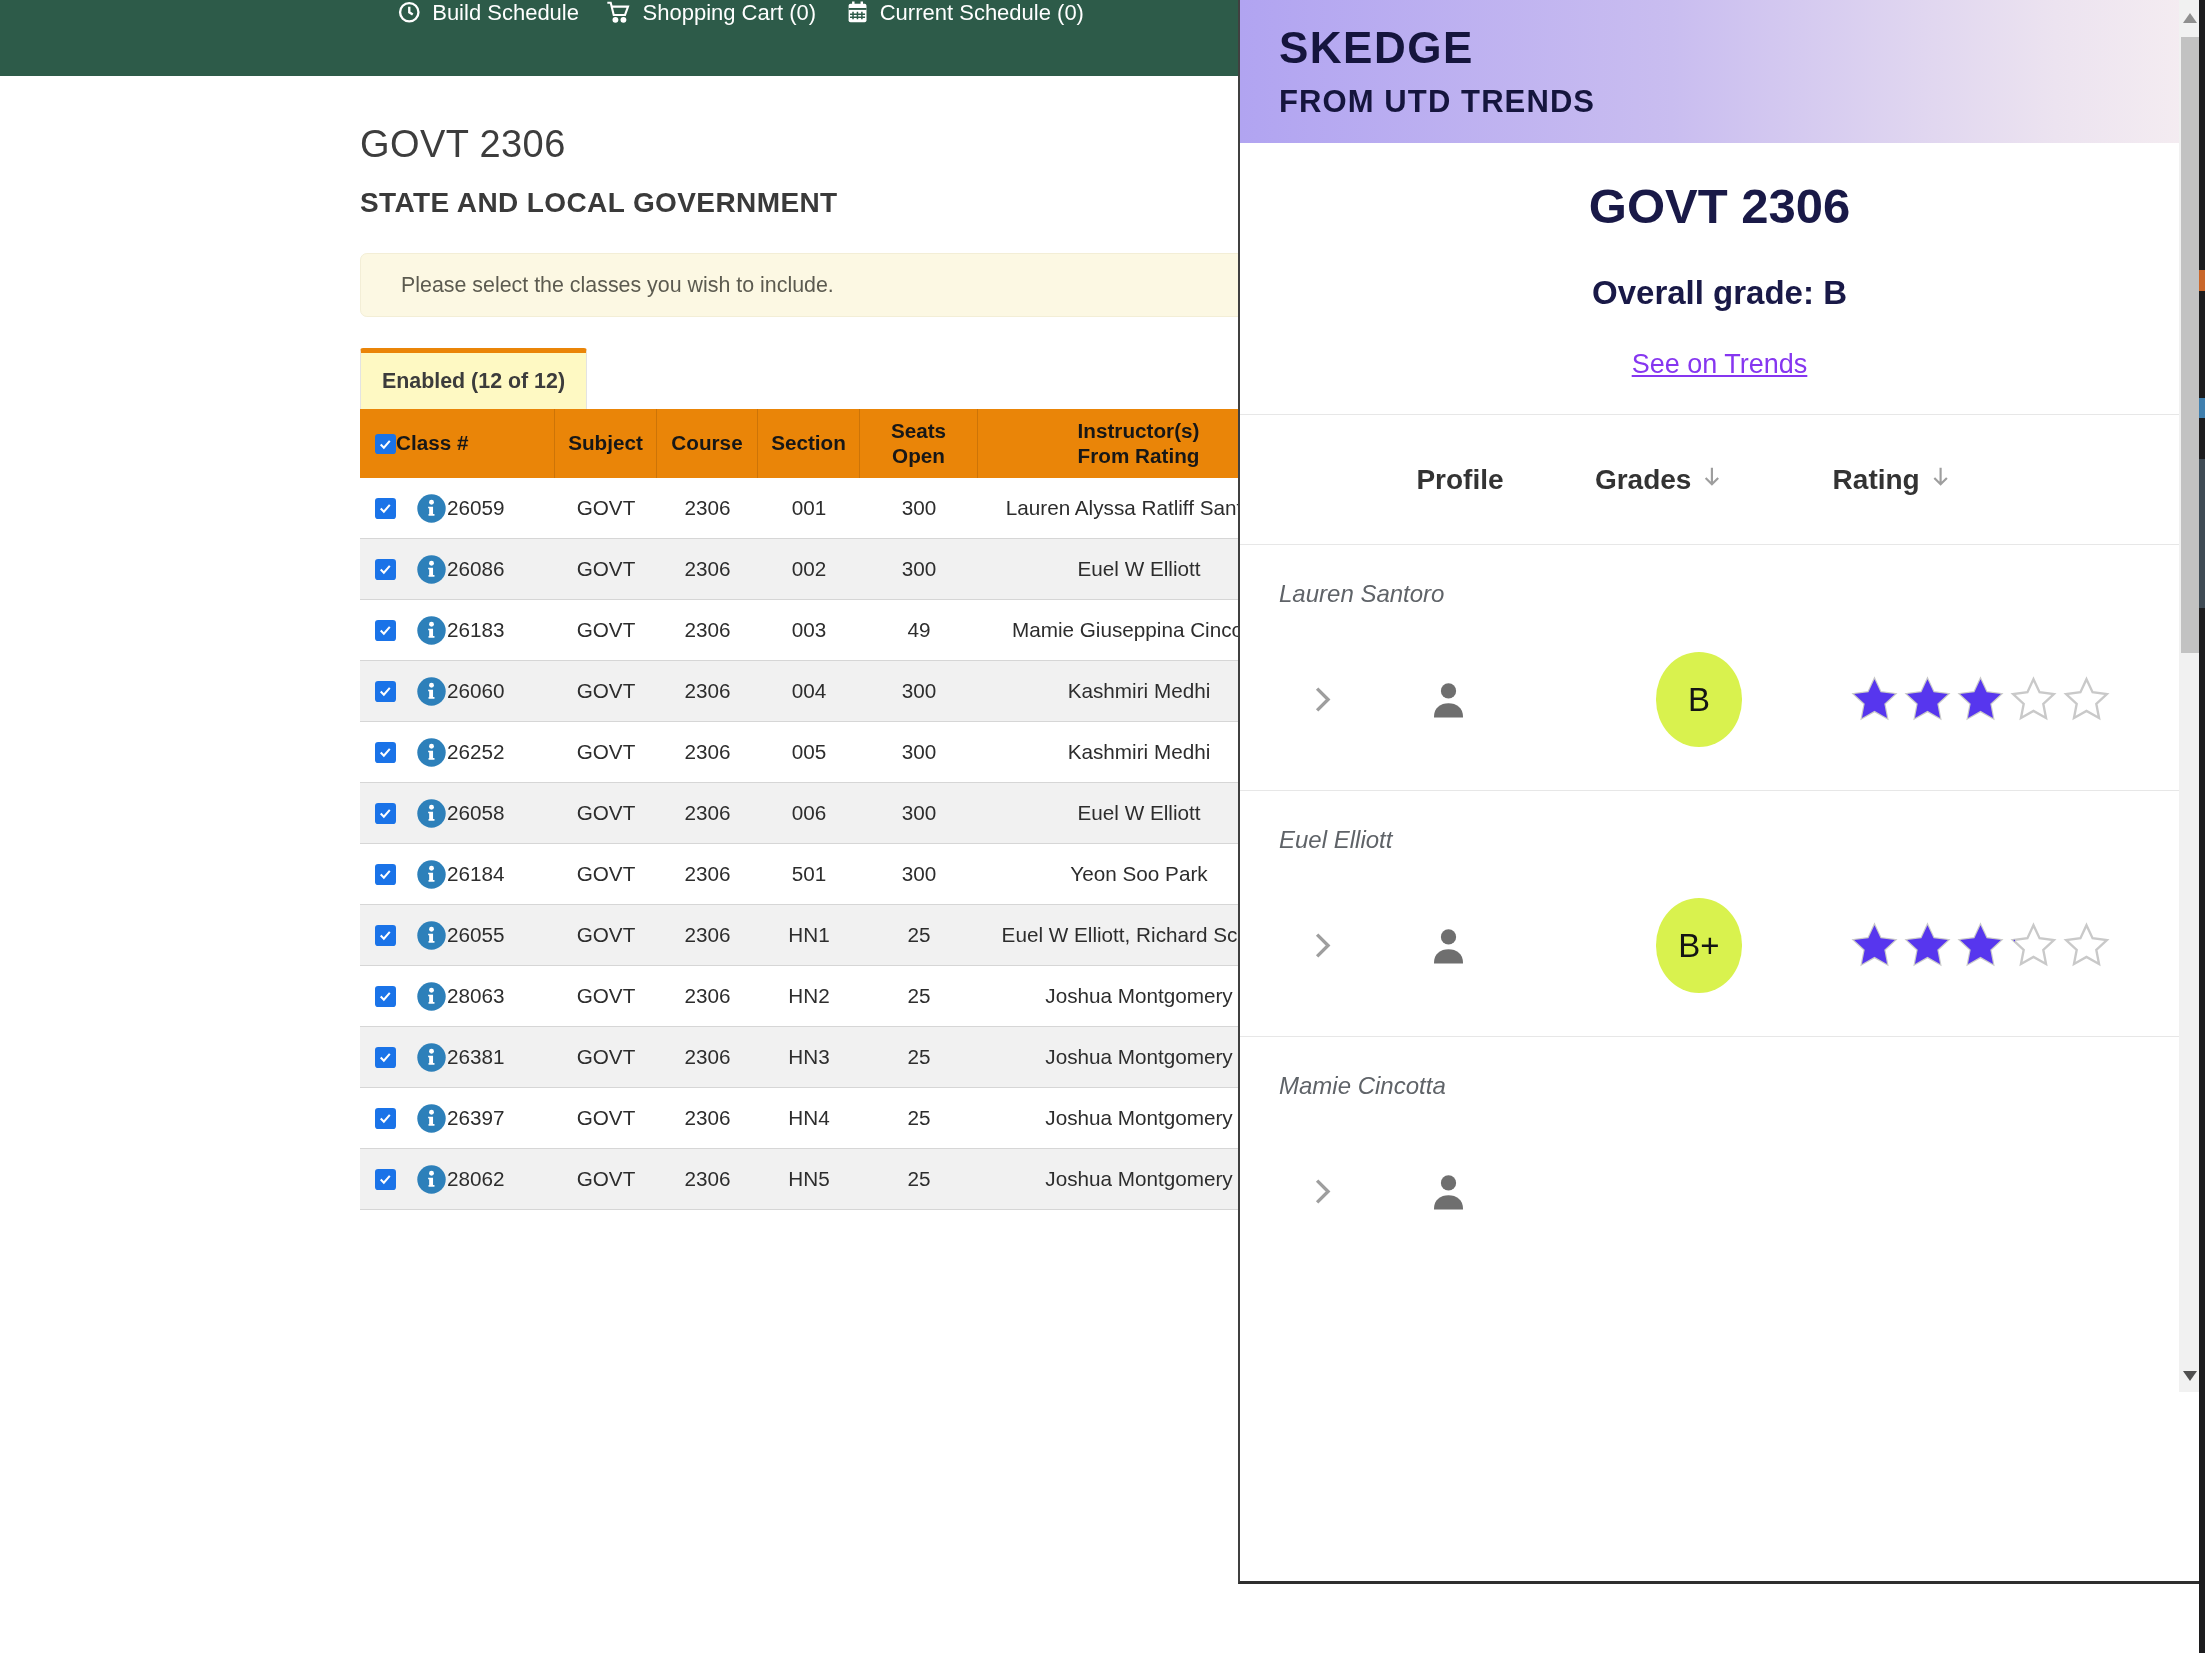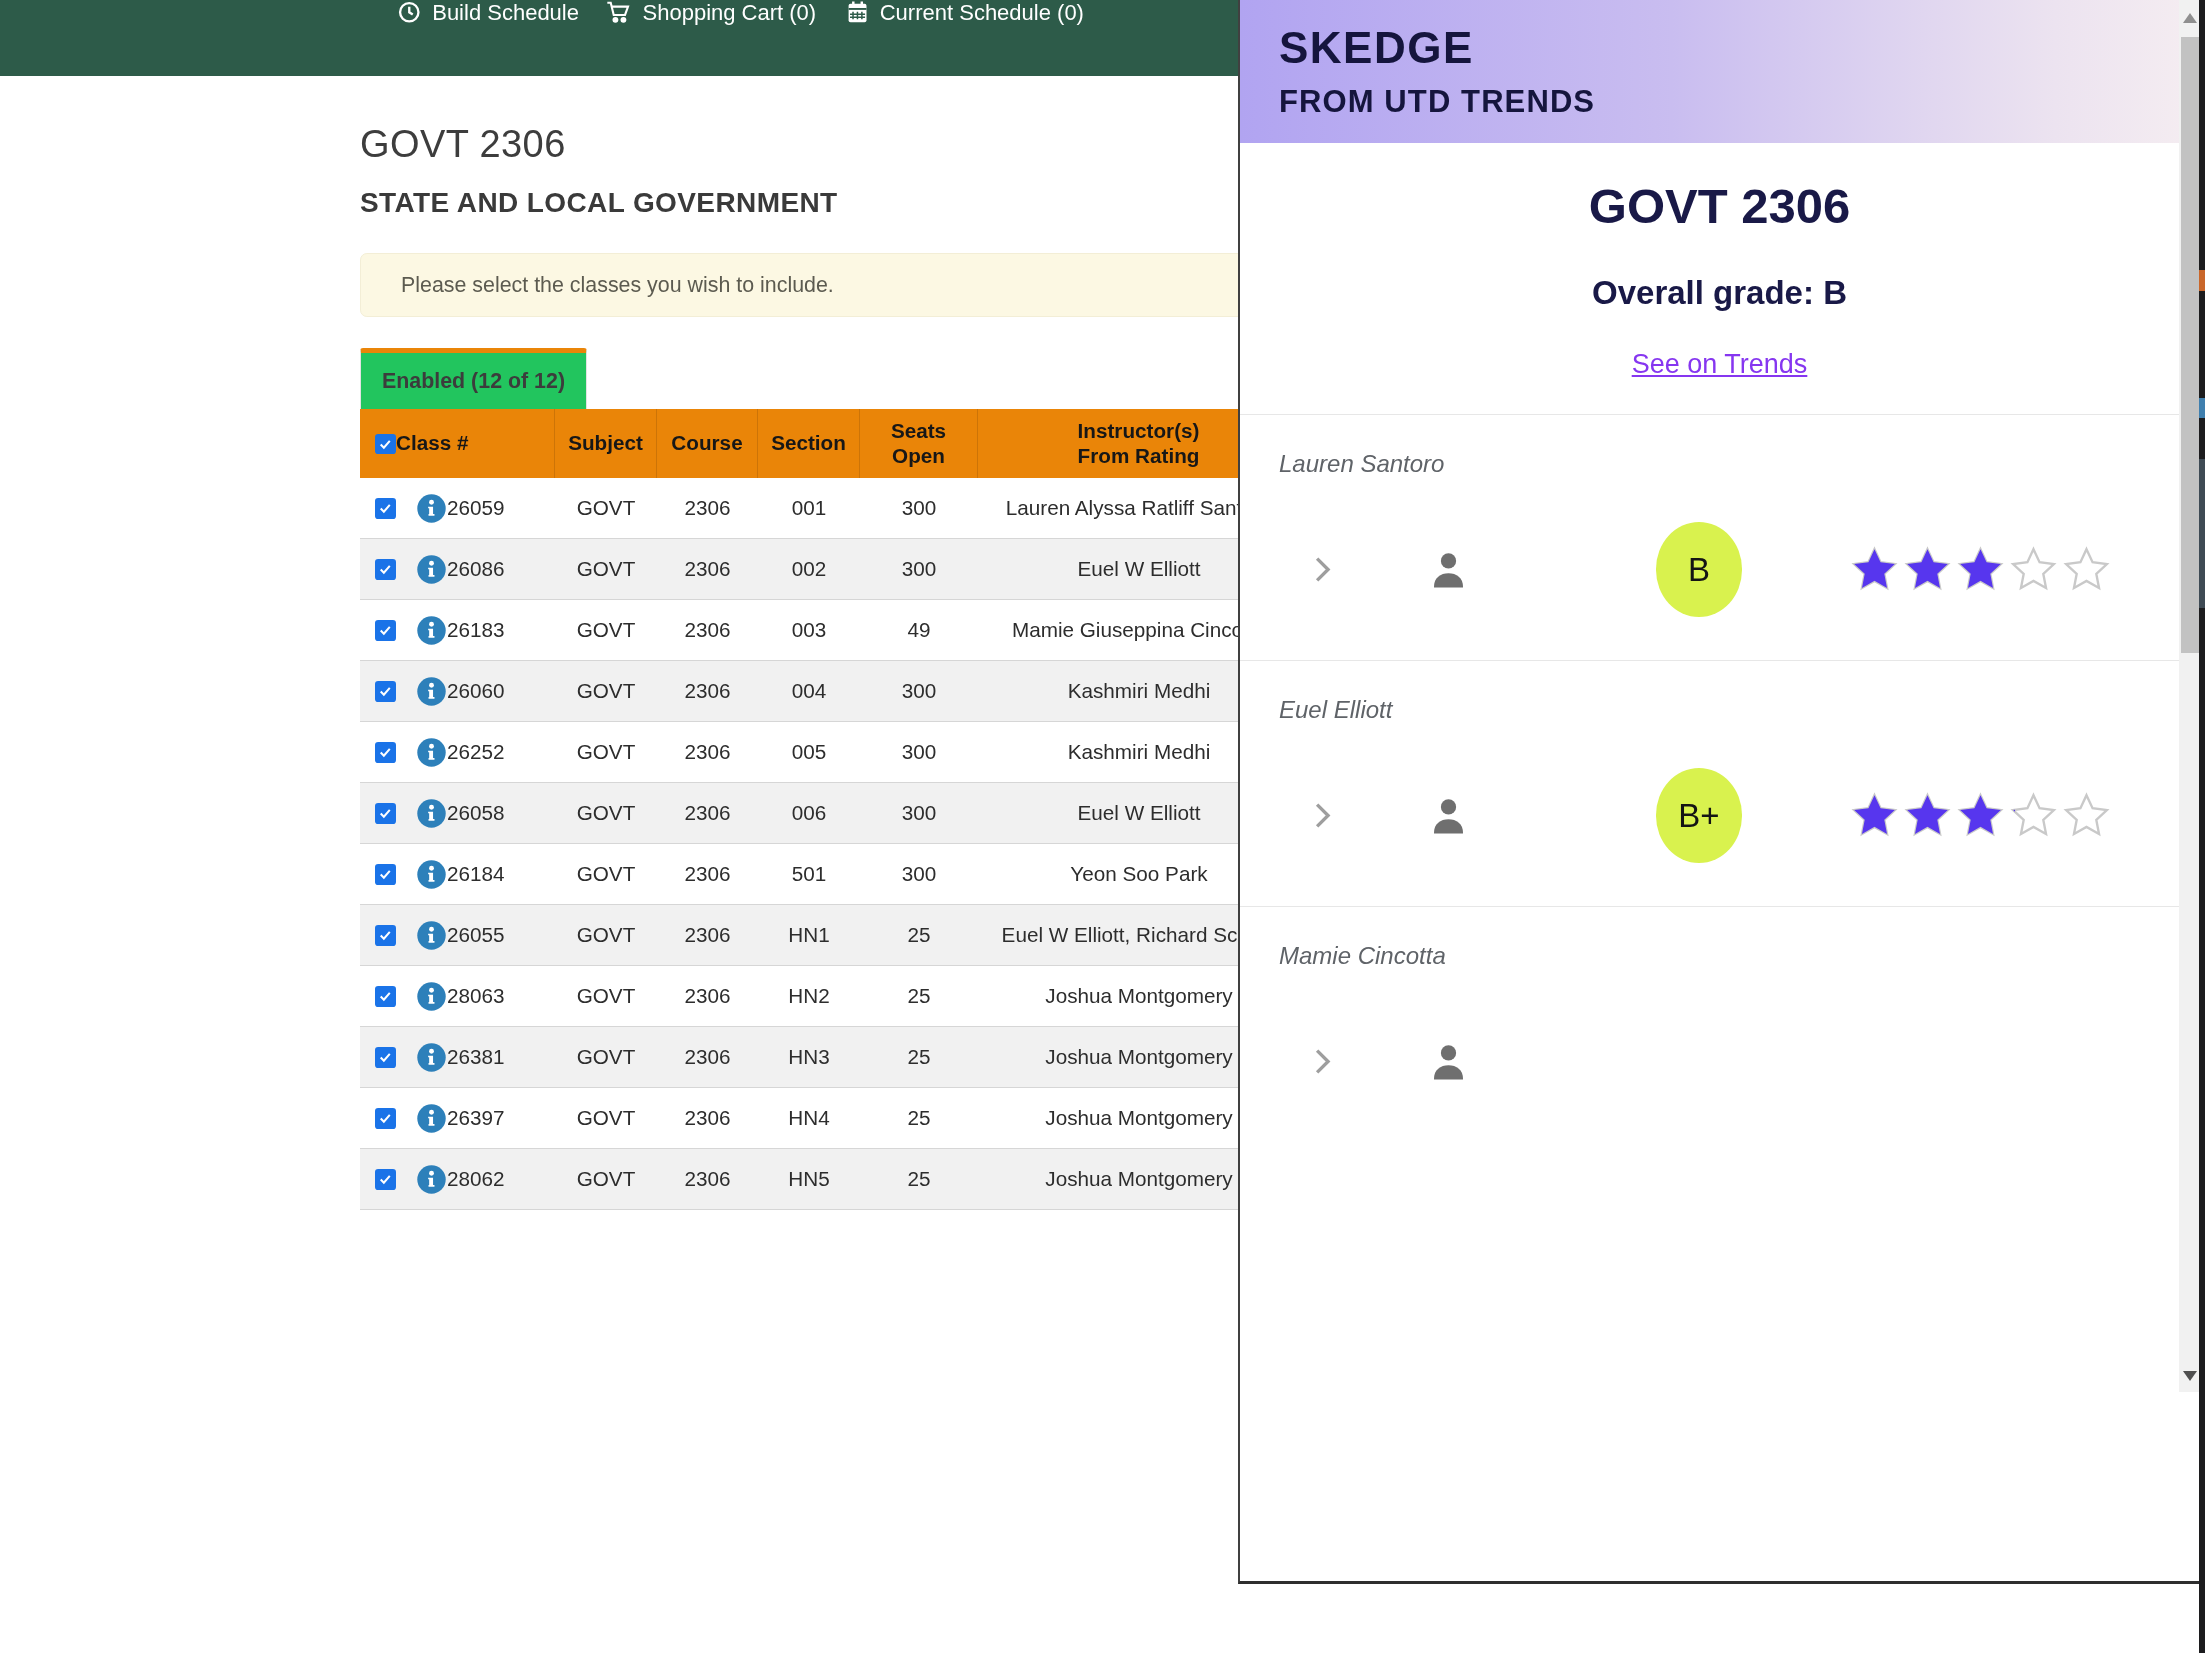--- a/index.html
+++ b/index.html
@@ -13,21 +13,21 @@
               transform:translateX(-50%); color:#fff; font-size:22px; cursor:pointer; white-space:nowrap; }
   .nav-item svg { display:block; }
 
   
   .content { position:absolute; left:360px; top:123px; width:1685px; }
   .course-code { font-size:38px; font-weight:300; color:#3d3d3d; letter-spacing:0.4px; }
   .course-title { margin-top:21.4px; font-size:28px; font-weight:700; color:#3a3a3a; letter-spacing:0.4px; }
   .notice { margin-top:34px; width:1608px; height:64px; background:#fcf8e3; border:0.8px solid #f3eed6;
             border-radius:6.9px; display:flex; align-items:center; padding-left:40px;
             font-size:21.4px; color:#5c5b50; }
-  .tab { margin-top:31px; width:227px; height:61px; background:#22c55e; border-top:5.4px solid var(--orange,#ea8508);
+  .tab { margin-top:31px; width:227px; height:61px; background:#fef9c3; border-top:5.4px solid var(--orange,#ea8508);
          border-left:0.8px solid #e3e3e3; border-right:0.8px solid #e3e3e3; border-radius:3.1px 3.1px 0 0;
          display:flex; align-items:center; justify-content:center;
          font-size:21.4px; font-weight:700; color:#3c3c3c; cursor:pointer; }
 
   
   .classtable { width:942px; }
   .thead { display:flex; background:var(--orange,#ea8508); min-height:69px; align-items:stretch;
            font-weight:700; color:#171717; font-size:20.7px; }
   .thead .cell { display:flex; align-items:center; justify-content:center; text-align:center;
                  border-right:0.8px solid rgba(0,0,0,.12); line-height:1.2; padding:6.1px 3.1px; }
@@ -407,20 +407,39 @@
     </div>
 
     <div class="p-course">GOVT 2306</div>
     <div class="p-overall">Overall grade: B</div>
     <div class="p-link-wrap">
       <span class="p-link">See on Trends</span>
     </div>
 
     <div class="p-divider"></div>
 
+    <div class="p-cols">
+      <span class="p-col" style="left:220px">
+        <span>Profile</span>
+        </span>
+      <span class="p-col" style="left:420px">
+        <span>Grades</span>
+        <span>
+          <svg width="26" height="27.6" viewBox="0 0 24 24" fill="none" stroke="#9e9e9e" stroke-width="2">
+            <path d="M12 4v14 M6.2 13.4l5.8 5.8 5.8-5.8"></path>
+            </svg></span>
+        </span>
+      <span class="p-col" style="left:653px">
+        <span>Rating</span>
+        <span>
+          <svg width="26" height="27.6" viewBox="0 0 24 24" fill="none" stroke="#9e9e9e" stroke-width="2">
+            <path d="M12 4v14 M6.2 13.4l5.8 5.8 5.8-5.8"></path>
+            </svg></span>
+        </span>
+    </div>
 
     <div id="proflist">
         <div class="prof">
           <div class="prof-name">Lauren Santoro</div>
           <div class="prof-row">
             <span class="chev"><svg width="35" height="35" viewBox="0 0 24 24" fill="none" stroke="#9e9e9e" stroke-width="2.3">
                 <path d="M9 4.5l7.5 7.5L9 19.5"></path>
               </svg></span>
             <span class="person"><svg width="47" height="47" viewBox="0 0 24 24" fill="#6f6f6f">
                 <circle cx="12" cy="7.6" r="3.9"></circle>

